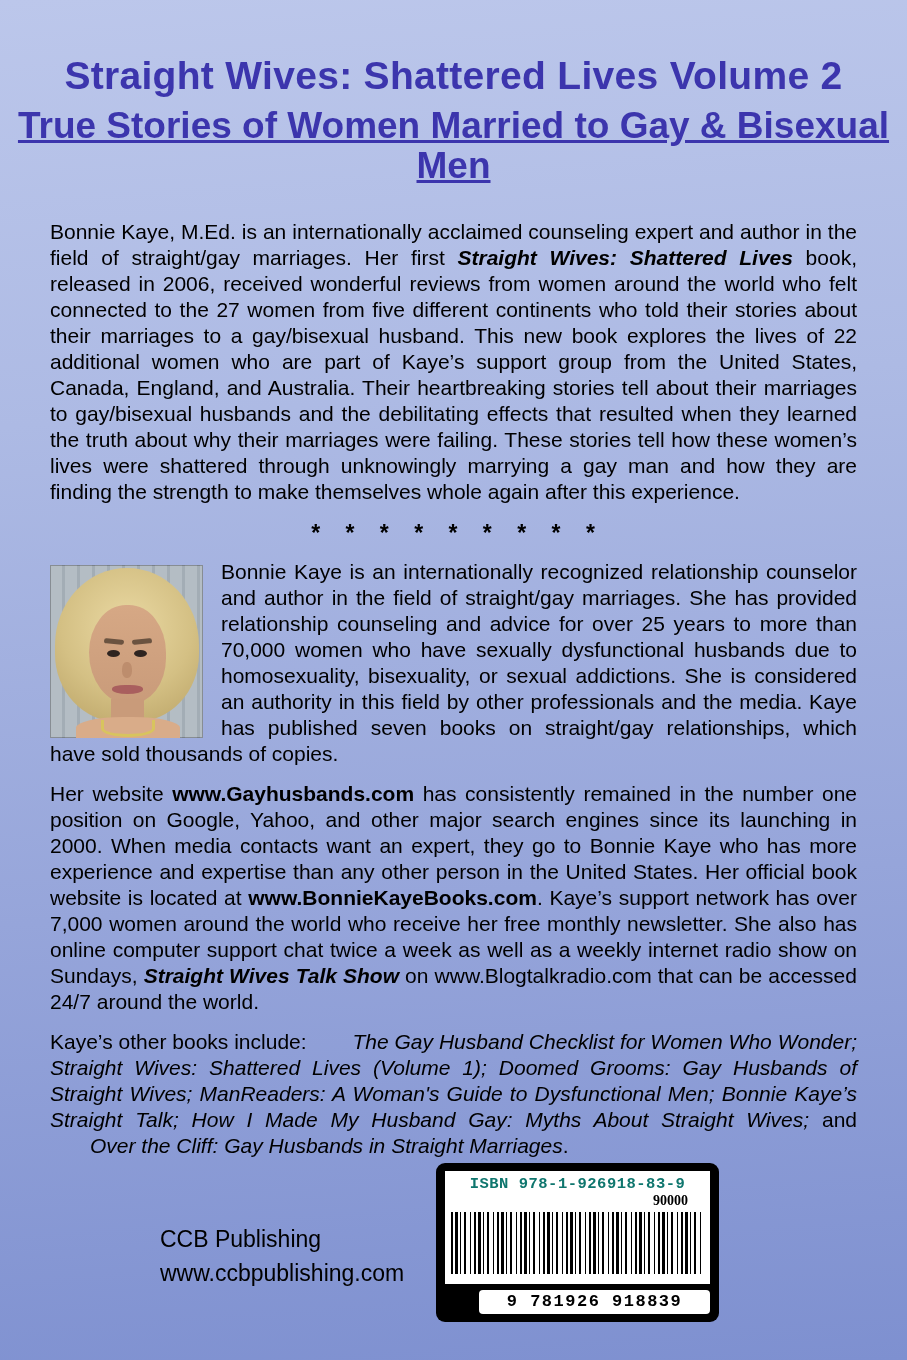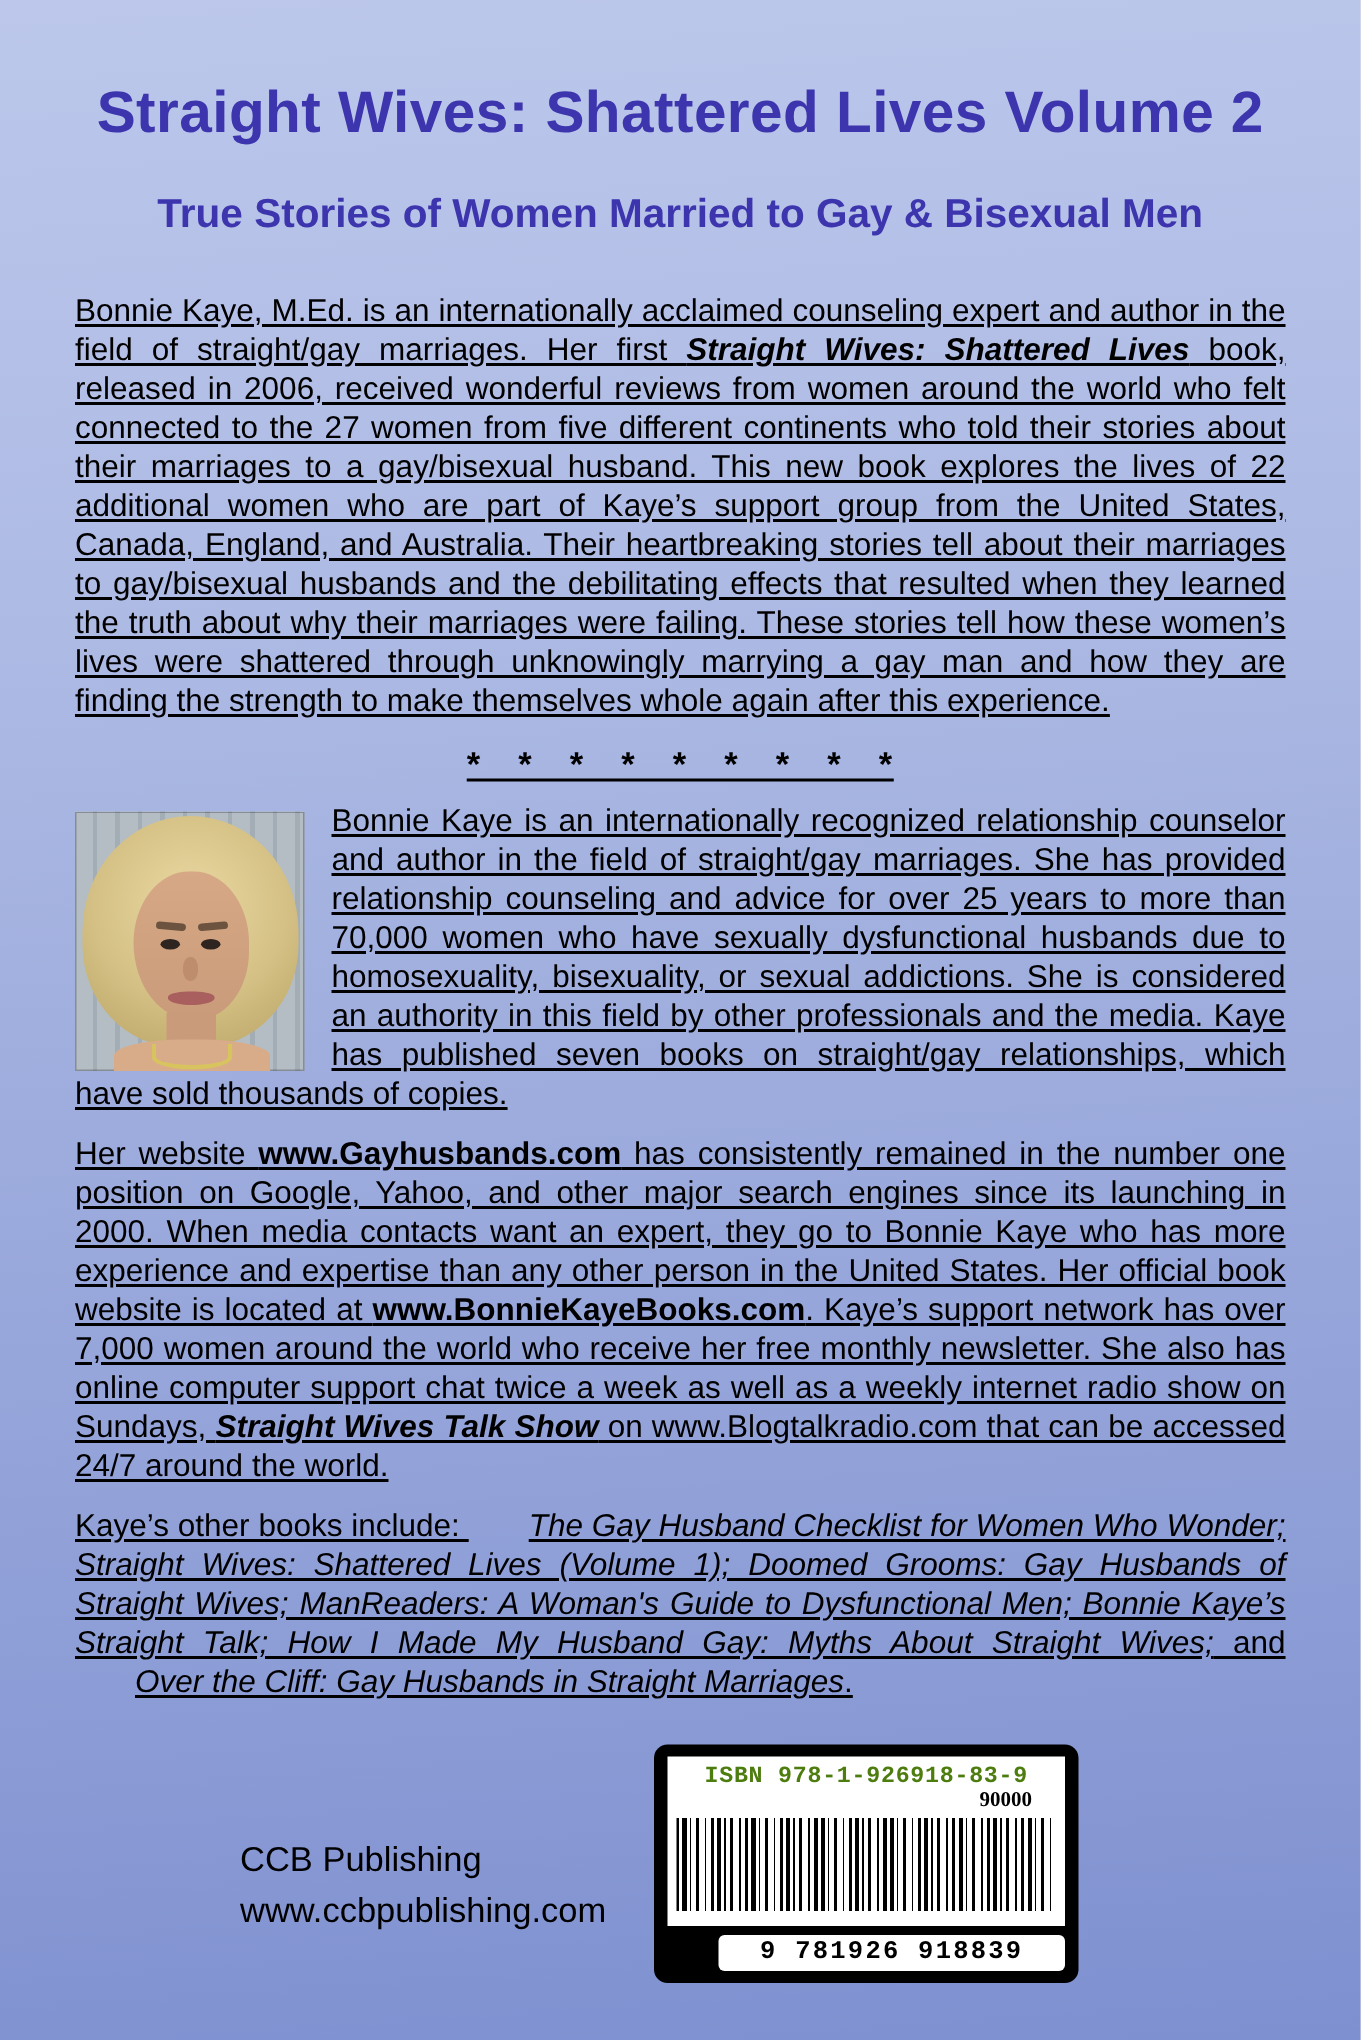--- a/index.html
+++ b/index.html
@@ -4,22 +4,22 @@
 <style>
   * { margin:0; padding:0; box-sizing:border-box; }
   body { font-family:"Liberation Sans", sans-serif; background:#e8e8e8; }
   .cover {
     position:relative; width:907px; height:1360px; overflow:hidden; margin:0 auto;
     background: linear-gradient(176deg, #bcc7eb 0%, #adbae4 30%, #96a5da 65%, #7e90d0 100%);
     color:#000;
   }
   .header { text-align:center; padding-top:52px; }
   .title { font-size:39px; font-weight:bold; color:#3c35ad; letter-spacing:0.3px; line-height:48px; }
-  .subtitle { font-size:27px; font-weight:bold; color:#3c35ad; margin-top:22px; line-height:40px; }
-  .content { padding:0 50px;text-decoration:underline; }
+  .subtitle { font-size:37px; font-weight:bold; color:#3c35ad; margin-top:6px; line-height:40px;text-decoration:underline; }
+  .content { padding:0 50px; }
   .para { font-size:21px; line-height:26px; text-align:justify; margin-top:14px; }
   .first-para { margin-top:33px; }
   .bi { font-weight:bold; font-style:italic; }
   .b  { font-weight:bold;margin-top:26px; }
   .i  { font-style:italic;margin-left:40px; }
   .separator { text-align:center; font-size:23px; font-weight:bold; word-spacing:17px; letter-spacing:1px; margin-top:15px; }
   .bio-section { margin-top:12px; }
   .bio-section::after { content:""; display:block; clear:both; }
 
   
@@ -36,21 +36,21 @@
   .nose { position:absolute; left:72px; top:97px; width:10px; height:16px; background:#bd8d6d; border-radius:45%; }
   .lips { position:absolute; left:62px; top:120px; width:31px; height:9px; background:#a95f5e; border-radius:50% 50% 60% 60%; }
   .neck { position:absolute; left:61px; top:134px; width:33px; height:26px; background:#c99b7a; }
   .chest { position:absolute; left:26px; top:152px; width:104px; height:24px; background:#d9ac89; border-radius:45% 45% 0 0; }
   .necklace { position:absolute; left:51px; top:155px; width:54px; height:17px; border:3px solid #d8c45e; border-top:none; border-radius:0 0 50% 50%; }
 
   
   .publisher { position:absolute; left:160px; top:1222px; font-size:23px; line-height:34px; color:#000; }
   .barcode { position:absolute; left:436px; top:1163px; width:283px; height:159px; background:#000; border-radius:9px; padding:8px 9px; }
   .barcode-inner { background:#fff; height:113px; padding:4px 6px 0; }
-  .isbn-line { font-family:"Liberation Mono", monospace; font-weight:bold; font-size:15.5px; text-align:center; letter-spacing:0.5px; color:#4d7c0f; }
+  .isbn-line { font-family:"Liberation Mono", monospace; font-weight:bold; font-size:15.5px; text-align:center; letter-spacing:0.5px; color:#0f766e; }
   .price-line { font-family:Liberation Serif, serif; font-weight:bold; font-size:14px; text-align:right; padding-right:16px; color:#000; }
   .bars { height:62px; margin-top:3px;
     background: repeating-linear-gradient(90deg,#000 0 2px,#fff 2px 4px,#000 4px 7px,#fff 7px 9px,#000 9px 10px,#fff 10px 13px,#000 13px 15px,#fff 15px 19px,#000 19px 20px,#fff 20px 23px); }
   .barcode-digits { background:#fff; margin-top:6px; height:24px; border-radius:4px;
     font-family:"Liberation Mono", monospace; font-weight:bold; font-size:17px; text-align:center; letter-spacing:1.5px; line-height:24px; color:#000;margin-left:34px; }
 </style>
 </head>
 <body>
 
 <div class="cover">

